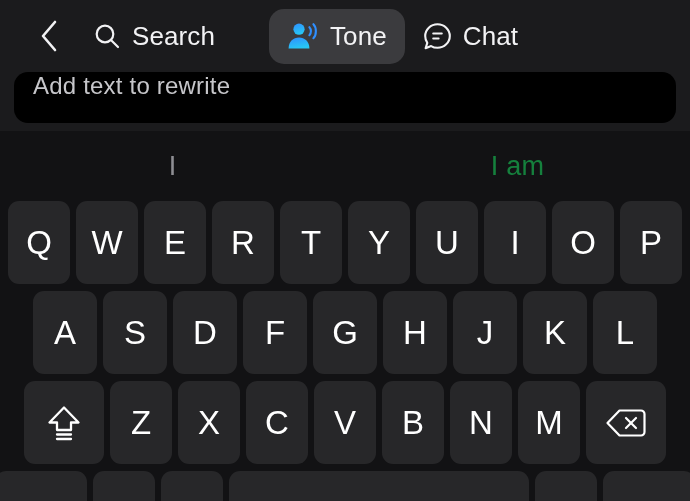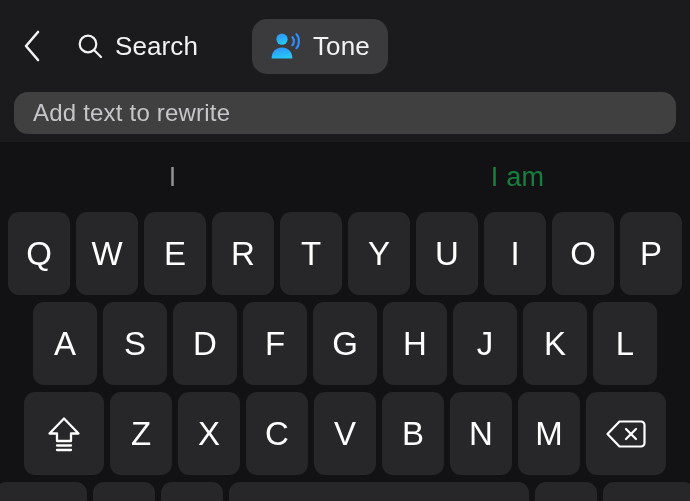--- a/index.html
+++ b/index.html
@@ -21,24 +21,24 @@
     flex-direction: column;
   }
 
   
   .header-zone {
     background: #1b1b1d;
     padding-bottom: 8px;
   }
 
   .toolbar {
-    height: 92px;
-    display: flex;
-    align-items: center;
-    padding: 0 6px;
+    height: 72px;
+    display: flex;
+    align-items: center;
+    padding: 0 23px;
     gap: 0;
   }
 
   .back-btn {
     width: 52px;
     height: 52px;
     display: flex;
     align-items: center;
     justify-content: center;
     flex: 0 0 auto;
@@ -66,25 +66,25 @@
     display: flex;
     align-items: center;
     justify-content: center;
     flex: 0 0 auto;
   }
 
   
   .input-row { padding: 0 14px; }
 
   .text-input {
-    height: 42px;
-    background: #404040;
+    height: 51px;
+    background: #000000;
     border-radius: 14px;
     display: flex;
-    align-items: center;
+    align-items: flex-start;
     padding: 0 19px;
   }
 
   .placeholder {
     font-size: 24px;
     color: #c6c6ca;
     letter-spacing: 0.2px;
   }
 
   
@@ -180,20 +180,32 @@
             </defs>
             <circle cx="12" cy="8.2" r="5.6" fill="url(#toneGrad)"></circle>
             <path d="M1.6 27.5 C1.6 20.6 6.3 16.6 12 16.6 C17.7 16.6 22.4 20.6 22.4 27.5 Z" fill="url(#toneGrad)"></path>
             <path d="M22.4 6.2 C24.4 8.2 24.4 12.2 22.4 14.2" stroke="#2f8fff" stroke-width="2.1" stroke-linecap="round" fill="none"></path>
             <path d="M26.4 3.2 C29.7 6.5 29.7 13.9 26.4 17.2" stroke="#2f8fff" stroke-width="2.1" stroke-linecap="round" fill="none"></path>
           </svg>
         </span>
         <span class="tab-label">Tone</span>
       </div>
 
+      <div class="tab">
+        <span class="icon-wrap">
+          <svg width="29" height="29" viewBox="0 0 29 29" fill="none">
+            <path d="M14.5 2.2 C21.3 2.2 26.8 7.5 26.8 14 C26.8 20.5 21.3 25.8 14.5 25.8
+                     C12.1 25.8 9.9 25.2 8.1 24.1 L2.6 26.2 L4.3 20.9
+                     C2.9 18.9 2.2 16.5 2.2 14 C2.2 7.5 7.7 2.2 14.5 2.2 Z" stroke="#f2f2f4" stroke-width="2.1" stroke-linejoin="round" fill="none"></path>
+            <path d="M10.2 11.6 H18.8" stroke="#f2f2f4" stroke-width="2" stroke-linecap="round"></path>
+            <path d="M10.2 16.4 H15.6" stroke="#f2f2f4" stroke-width="2" stroke-linecap="round"></path>
+          </svg>
+        </span>
+        <span class="tab-label">Chat</span>
+      </div>
 
     </div>
 
     <div class="input-row">
       <div class="text-input">
         <span class="placeholder">Add text to rewrite</span>
       </div>
     </div>
   </div>
 

